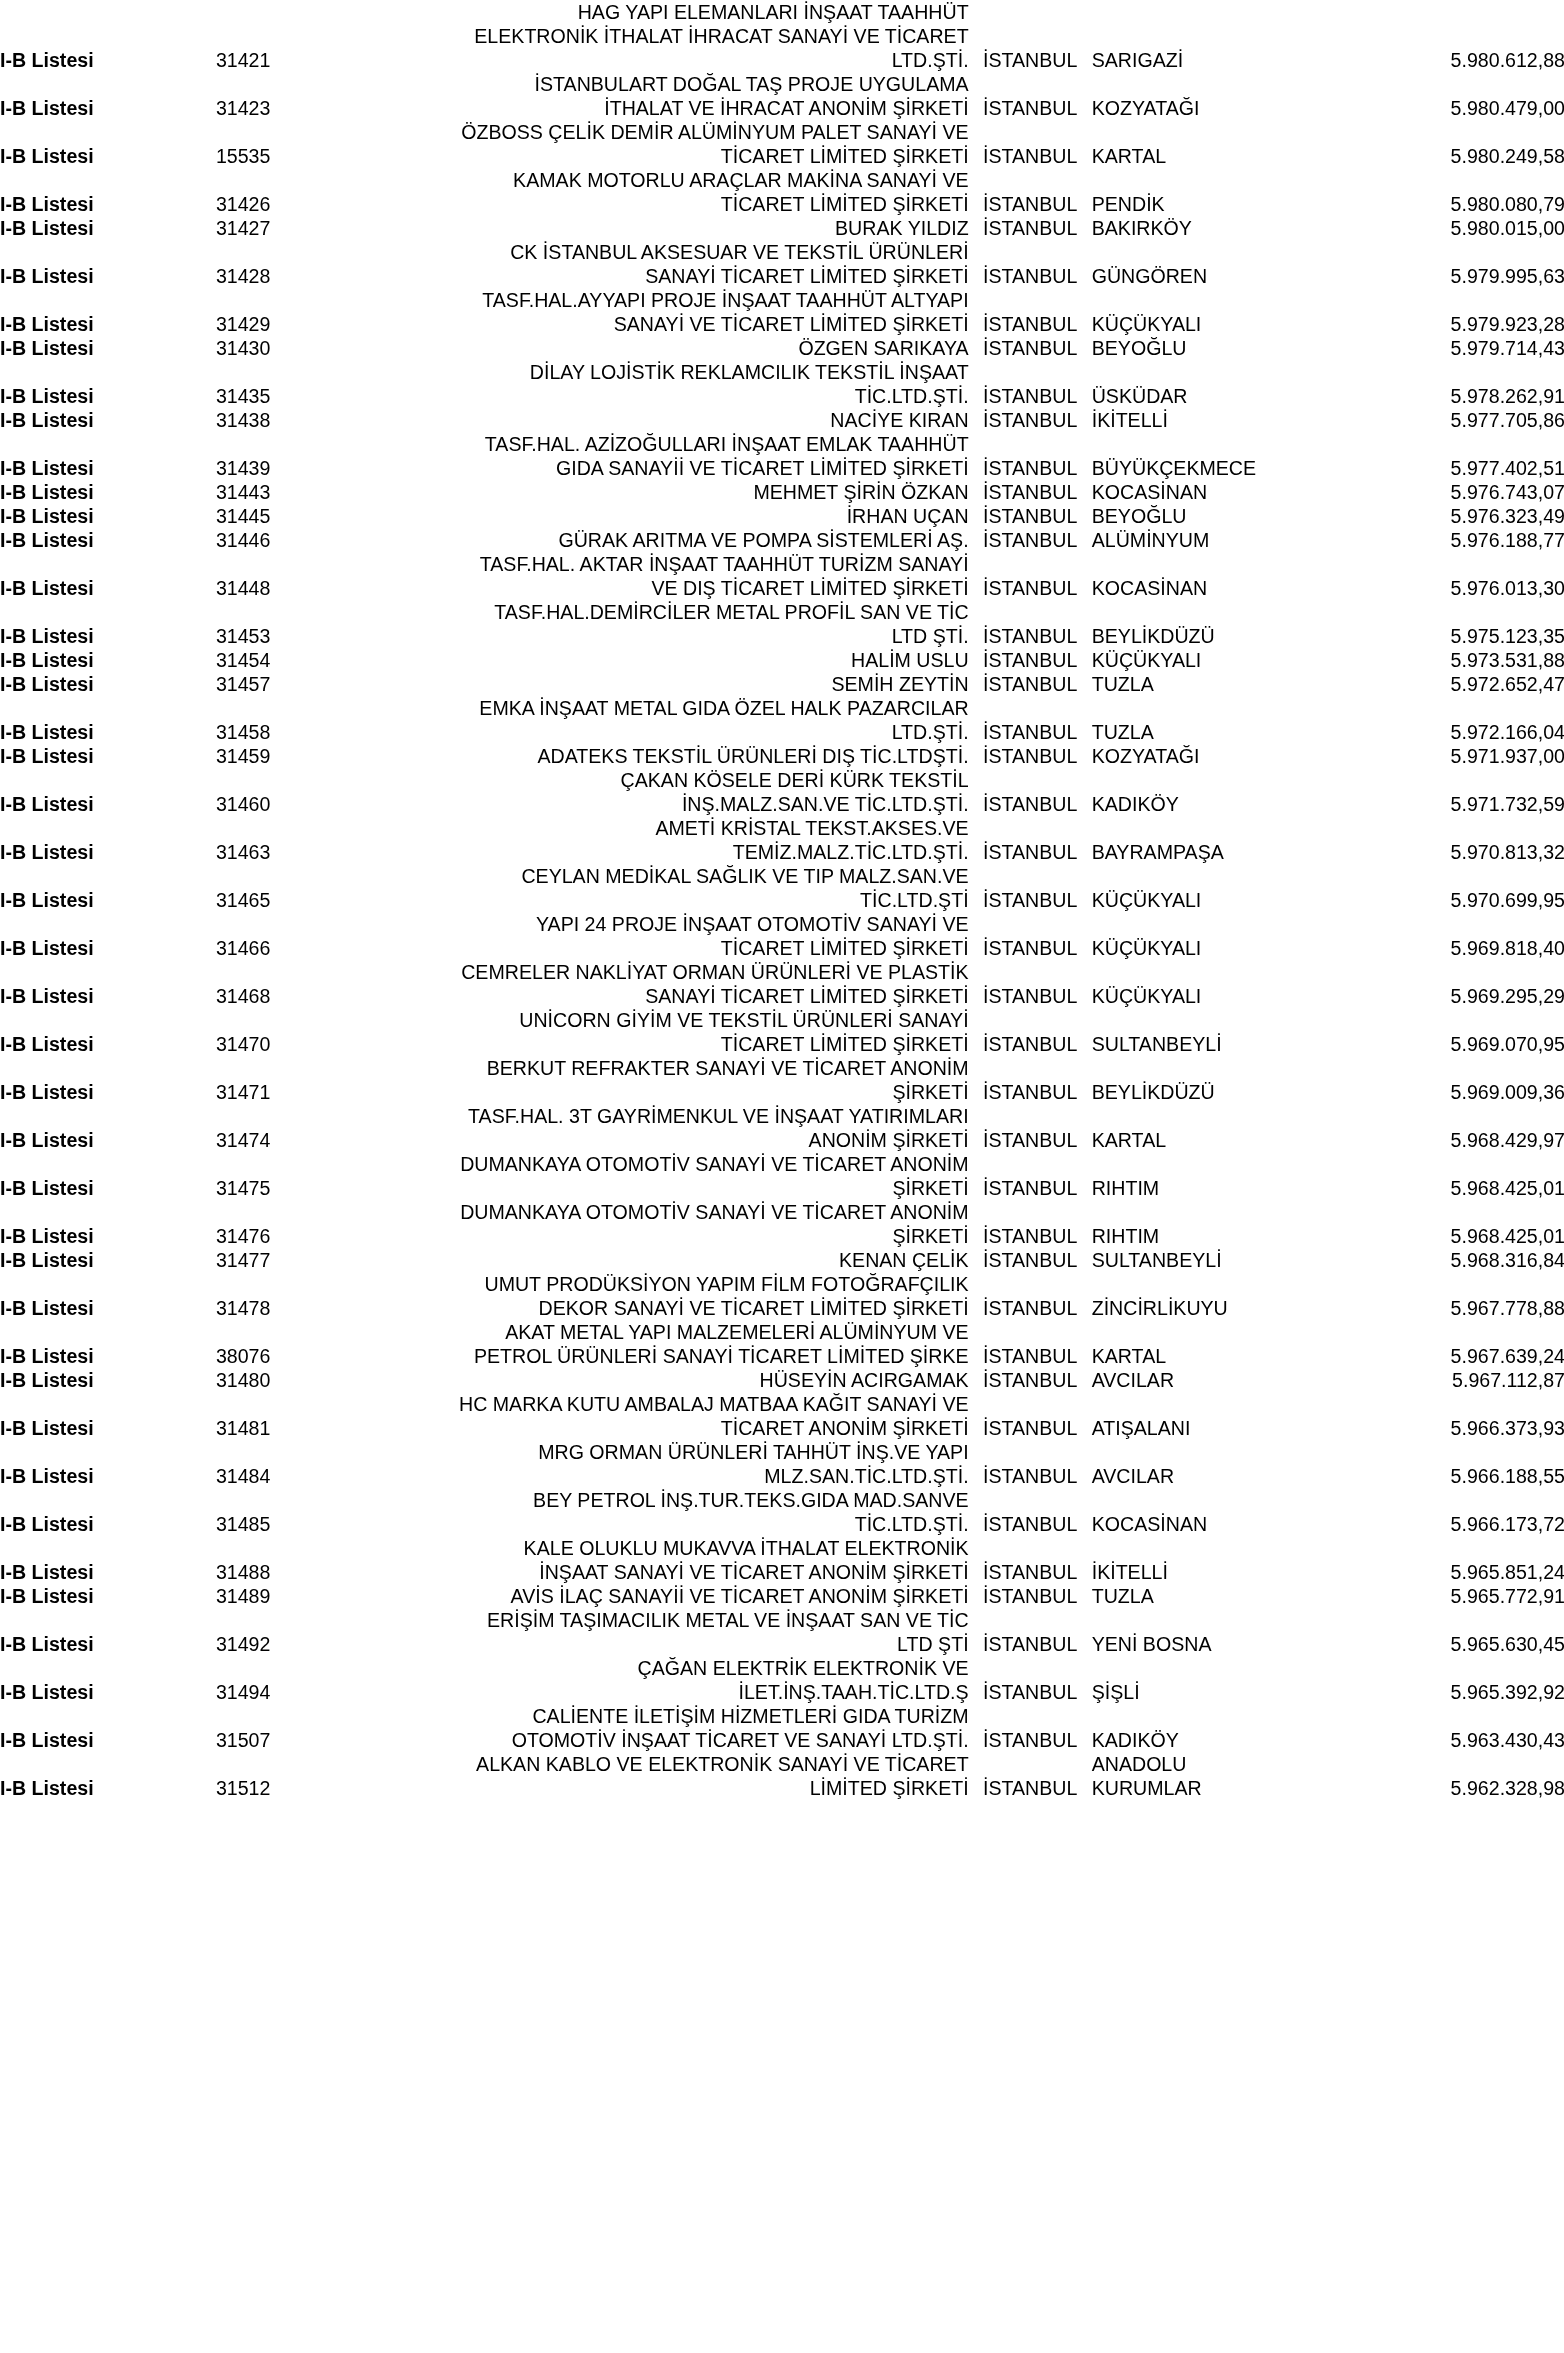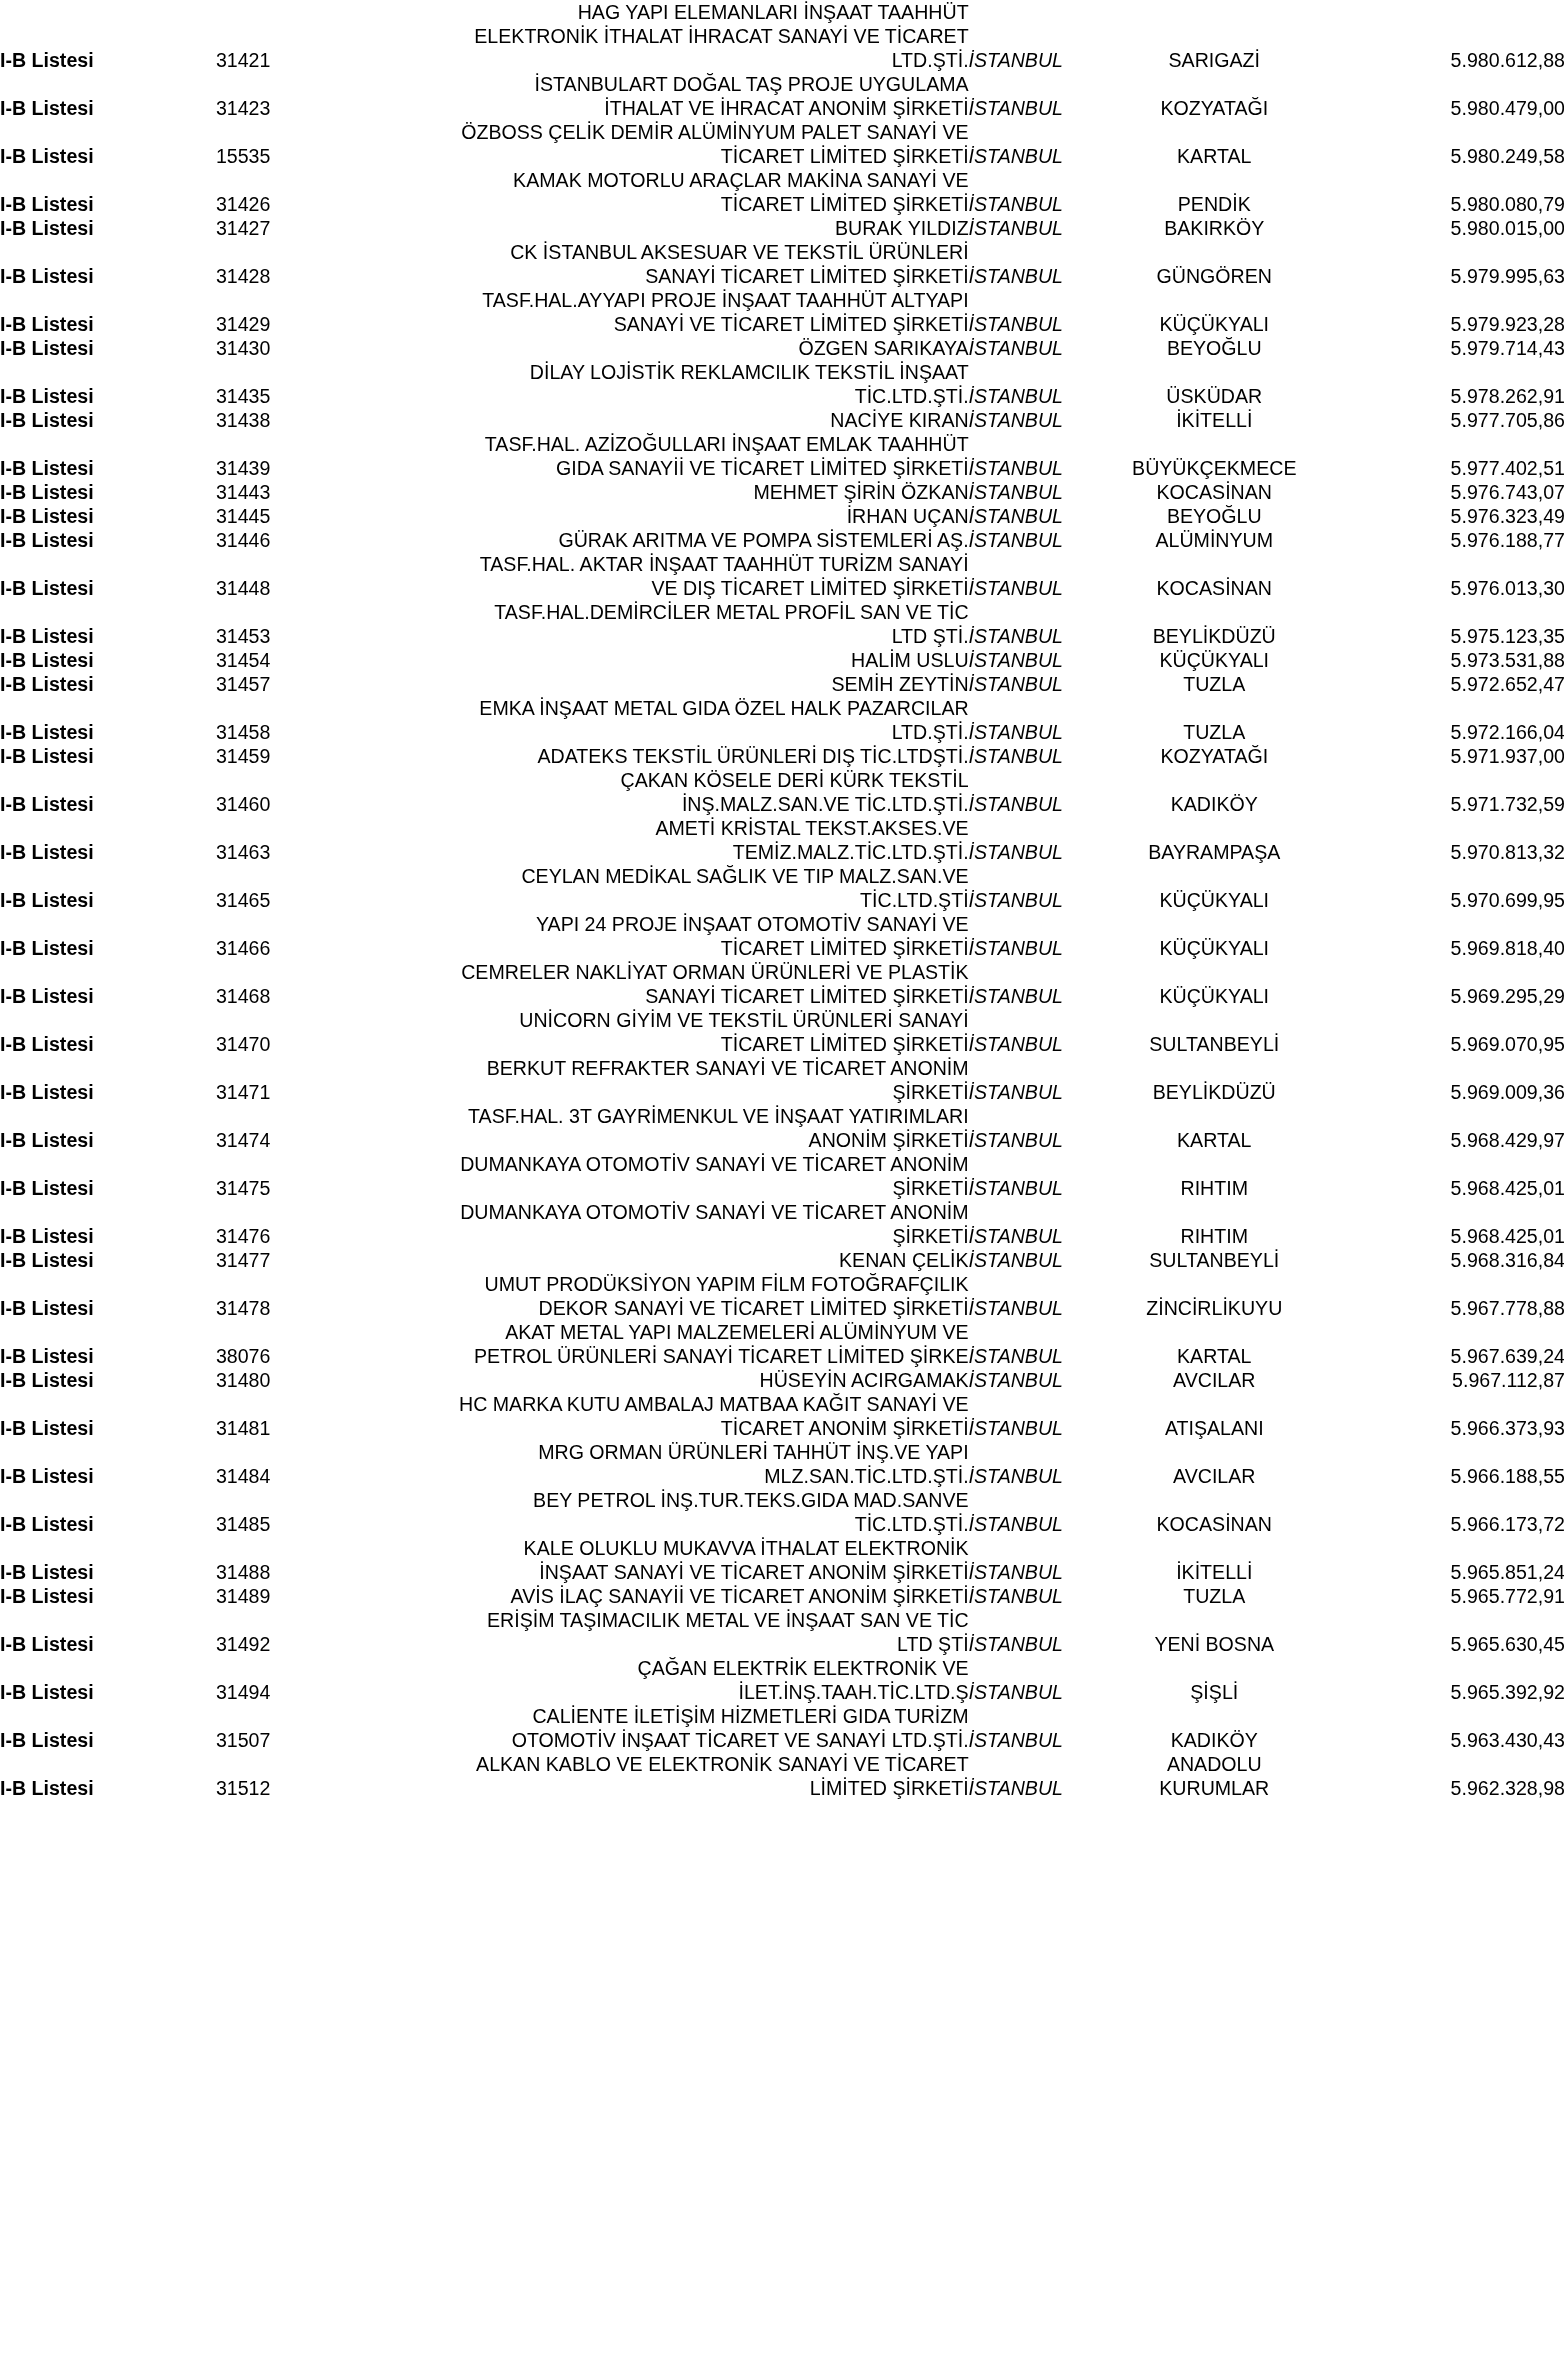--- a/index.html
+++ b/index.html
@@ -52,26 +52,25 @@
   td.no-cell {
     text-align: center;
     padding-right: 6.2px;
   }
   td.name-cell {
     text-align: right;
     white-space: normal;
     word-break: normal;
   }
   td.city-cell {
+    text-align: center;
+    padding-left: 1.5px;
+  }
+  td.dist-cell {
     text-align: left;
-    padding-left: 1.5px;
-    font-style: italic;
-  }
-  td.dist-cell {
-    text-align: center;
     padding-left: 1.5px;
   }
   td.amount-cell {
     text-align: right;
     padding-right: 3.1px;
   }
   .name-lines {
     display: block;
   }
   .name-lines .nl {

